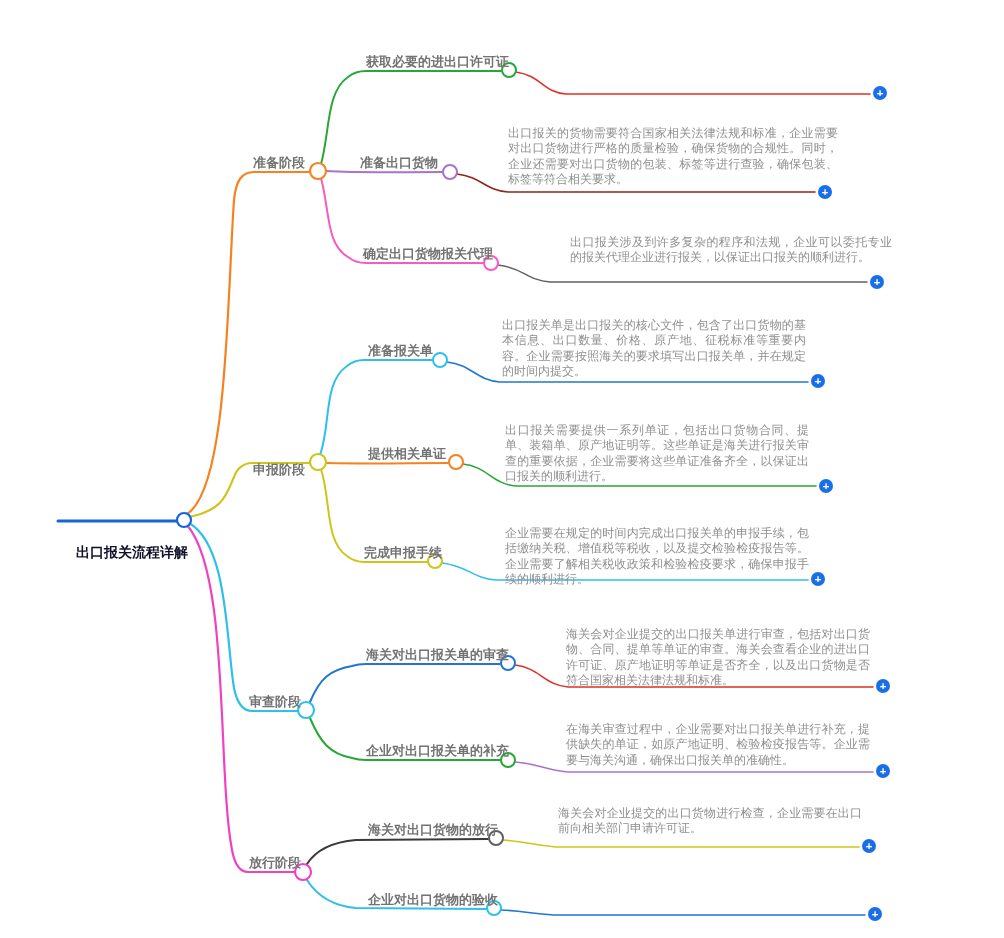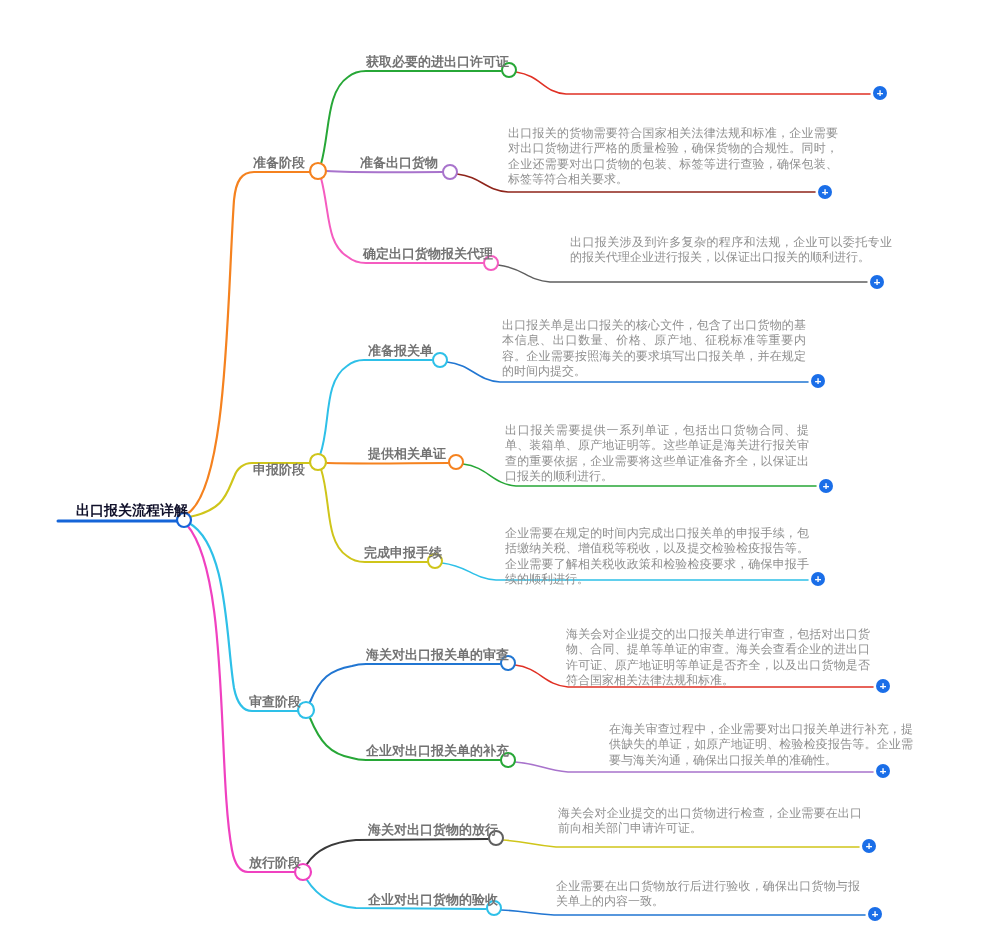--- a/index.html
+++ b/index.html
@@ -6,21 +6,21 @@
   #canvas{
     position:relative;width:1004px;height:938px;background:#ffffff;overflow:hidden;
     font-family:"DejaVu Sans","Liberation Sans",sans-serif;
   }
   #wires{position:absolute;left:0;top:0;width:1004px;height:938px;}
   .label{
     position:absolute;font-size:13px;font-weight:bold;color:#737373;
     white-space:nowrap;letter-spacing:0px;line-height:14px;
     cursor:pointer;
   }
-  .root-label{font-size:14px;color:#10102a;}
+  .root-label{font-size:14px;color:#10102a;margin-top:42px;}
   .desc{
     position:absolute;font-size:12px;color:#8f8f8f;line-height:15.3px;
     width:304px;word-break:break-all;text-align:justify;
   }
   .desc.w322{width:322px;}
   .plus{
     position:absolute;width:14px;height:14px;border-radius:50%;
     background:#1a6ee8;color:#ffffff;font-size:11px;font-weight:bold;
     line-height:14px;text-align:center;cursor:pointer;
     font-family:"DejaVu Sans Mono",monospace;
@@ -100,23 +100,22 @@
   <div class="label" style="left:366px;top:744px;text-align:center;">企业对出口报关单的补充</div>
   <div class="label" style="left:368px;top:823px;">海关对出口货物的放行</div>
   <div class="label" style="left:368px;top:893px;">企业对出口货物的验收</div>
 
   <div class="desc" style="left:508px;top:126px;width:330px;">出口报关的货物需要符合国家相关法律法规和标准，企业需要对出口货物进行严格的质量检验，确保货物的合规性。同时，企业还需要对出口货物的包装、标签等进行查验，确保包装、标签等符合相关要求。</div>
   <div class="desc w322" style="left:570px;top:235px;">出口报关涉及到许多复杂的程序和法规，企业可以委托专业的报关代理企业进行报关，以保证出口报关的顺利进行。</div>
   <div class="desc" style="left:502px;top:318px;">出口报关单是出口报关的核心文件，包含了出口货物的基本信息、出口数量、价格、原产地、征税标准等重要内容。企业需要按照海关的要求填写出口报关单，并在规定的时间内提交。</div>
   <div class="desc" style="left:505px;top:423px;">出口报关需要提供一系列单证，包括出口货物合同、提单、装箱单、原产地证明等。这些单证是海关进行报关审查的重要依据，企业需要将这些单证准备齐全，以保证出口报关的顺利进行。</div>
   <div class="desc" style="left:505px;top:526px;">企业需要在规定的时间内完成出口报关单的申报手续，包括缴纳关税、增值税等税收，以及提交检验检疫报告等。企业需要了解相关税收政策和检验检疫要求，确保申报手续的顺利进行。</div>
   <div class="desc" style="left:566px;top:627px;">海关会对企业提交的出口报关单进行审查，包括对出口货物、合同、提单等单证的审查。海关会查看企业的进出口许可证、原产地证明等单证是否齐全，以及出口货物是否符合国家相关法律法规和标准。</div>
-  <div class="desc" style="left:566px;top:722px;margin-left:43px;">在海关审查过程中，企业需要对出口报关单进行补充，提供缺失的单证，如原产地证明、检验检疫报告等。企业需要与海关沟通，确保出口报关单的准确性。</div>
+  <div class="desc" style="left:566px;top:722px;">在海关审查过程中，企业需要对出口报关单进行补充，提供缺失的单证，如原产地证明、检验检疫报告等。企业需要与海关沟通，确保出口报关单的准确性。</div>
   <div class="desc" style="left:558px;top:806px;">海关会对企业提交的出口货物进行检查，企业需要在出口前向相关部门申请许可证。</div>
-  <div class="desc" style="left:556px;top:879px;">企业需要在出口货物放行后进行验收，确保出口货物与报关单上的内容一致。</div>
 
   <div class="plus" style="left:873px;top:86px;">+</div>
   <div class="plus" style="left:818px;top:185px;">+</div>
   <div class="plus" style="left:870px;top:275px;">+</div>
   <div class="plus" style="left:811px;top:374px;">+</div>
   <div class="plus" style="left:819px;top:479px;">+</div>
   <div class="plus" style="left:811px;top:572px;">+</div>
   <div class="plus" style="left:876px;top:679px;">+</div>
   <div class="plus" style="left:876px;top:764px;">+</div>
   <div class="plus" style="left:862px;top:839px;">+</div>

